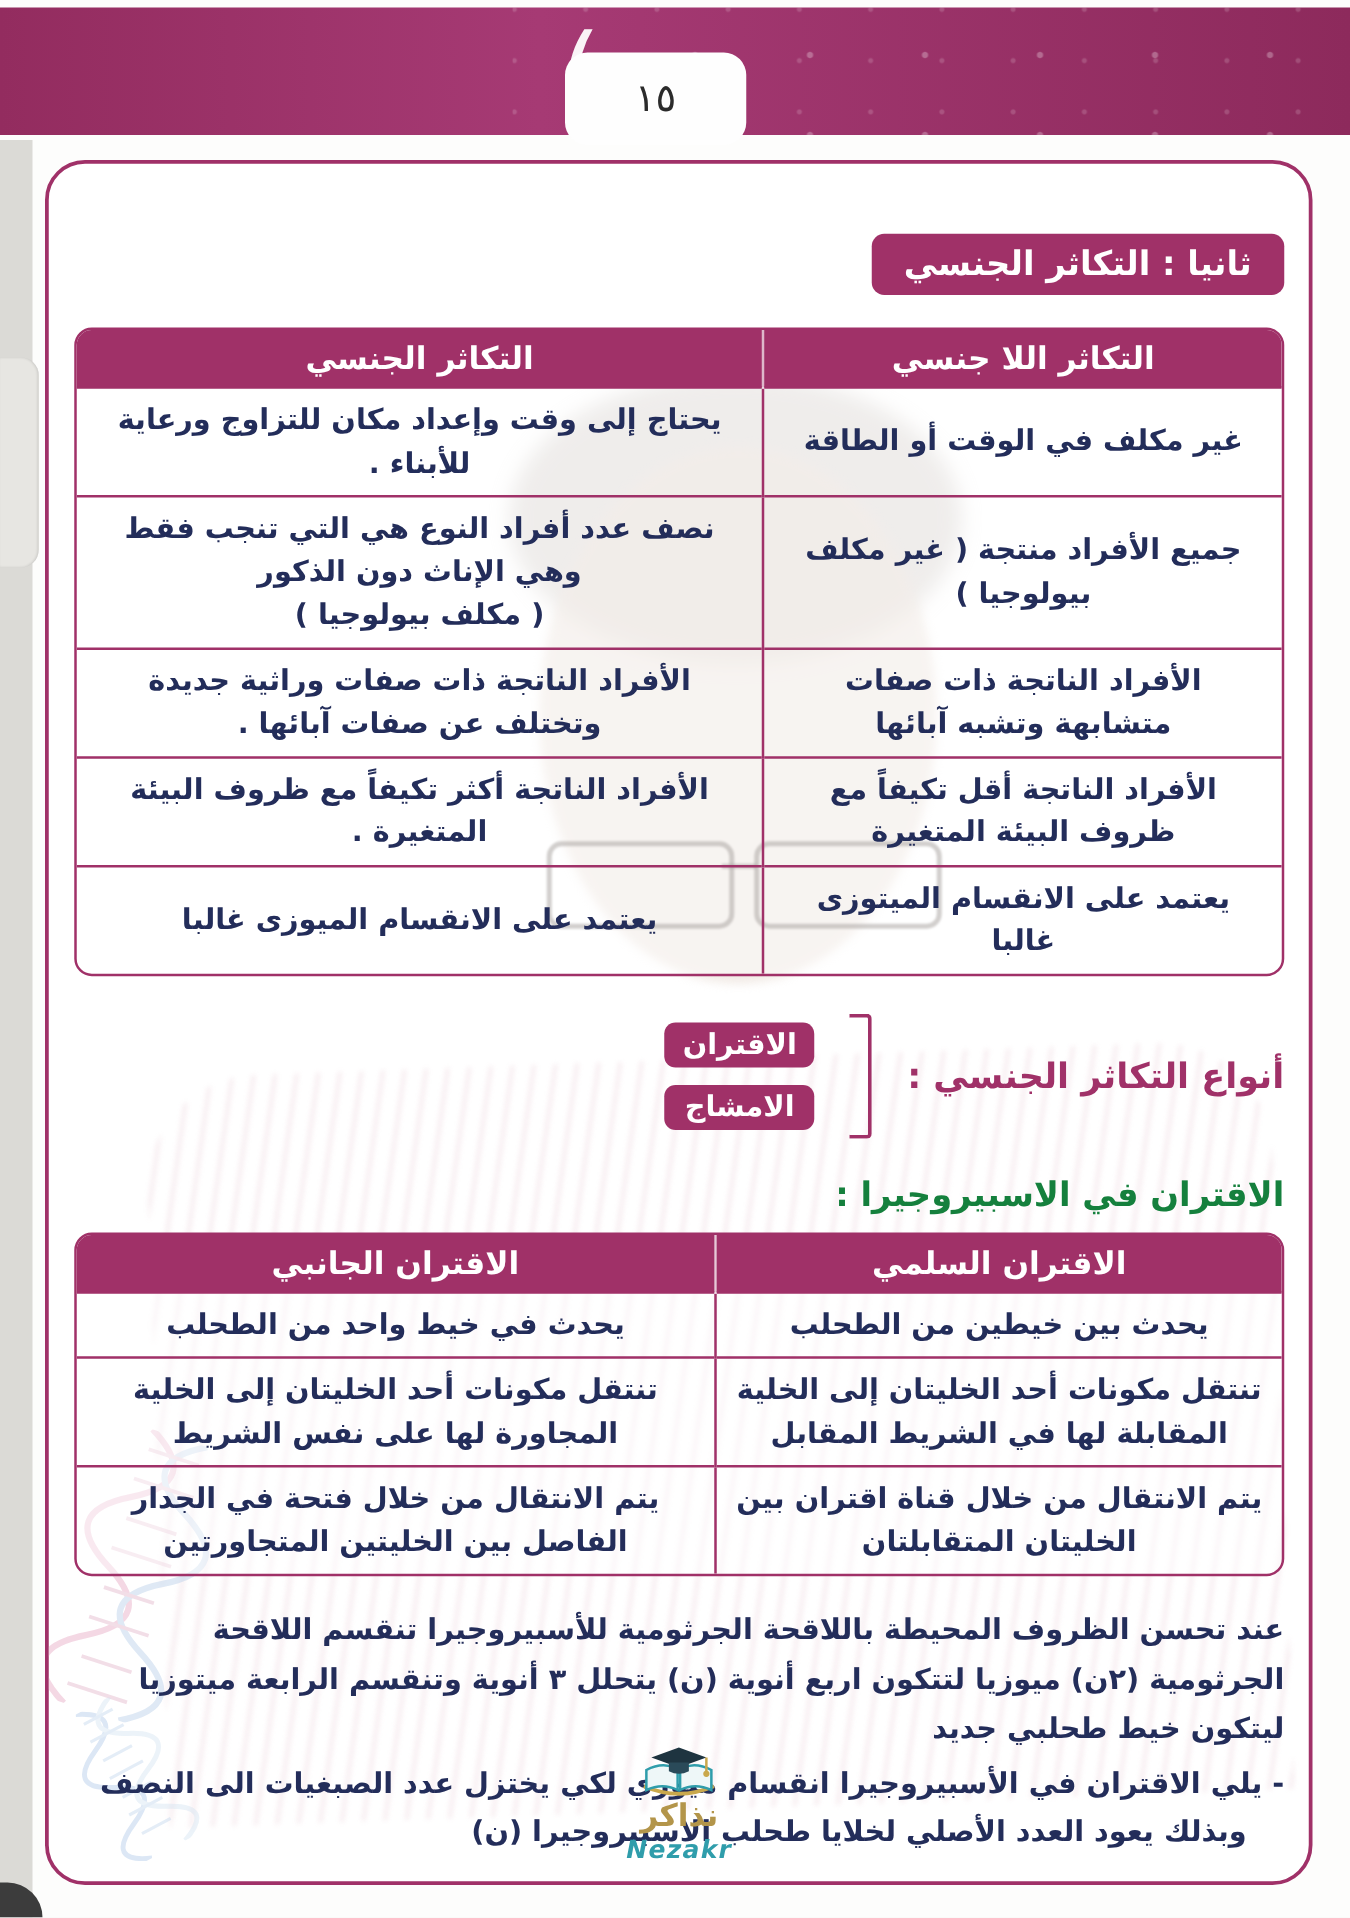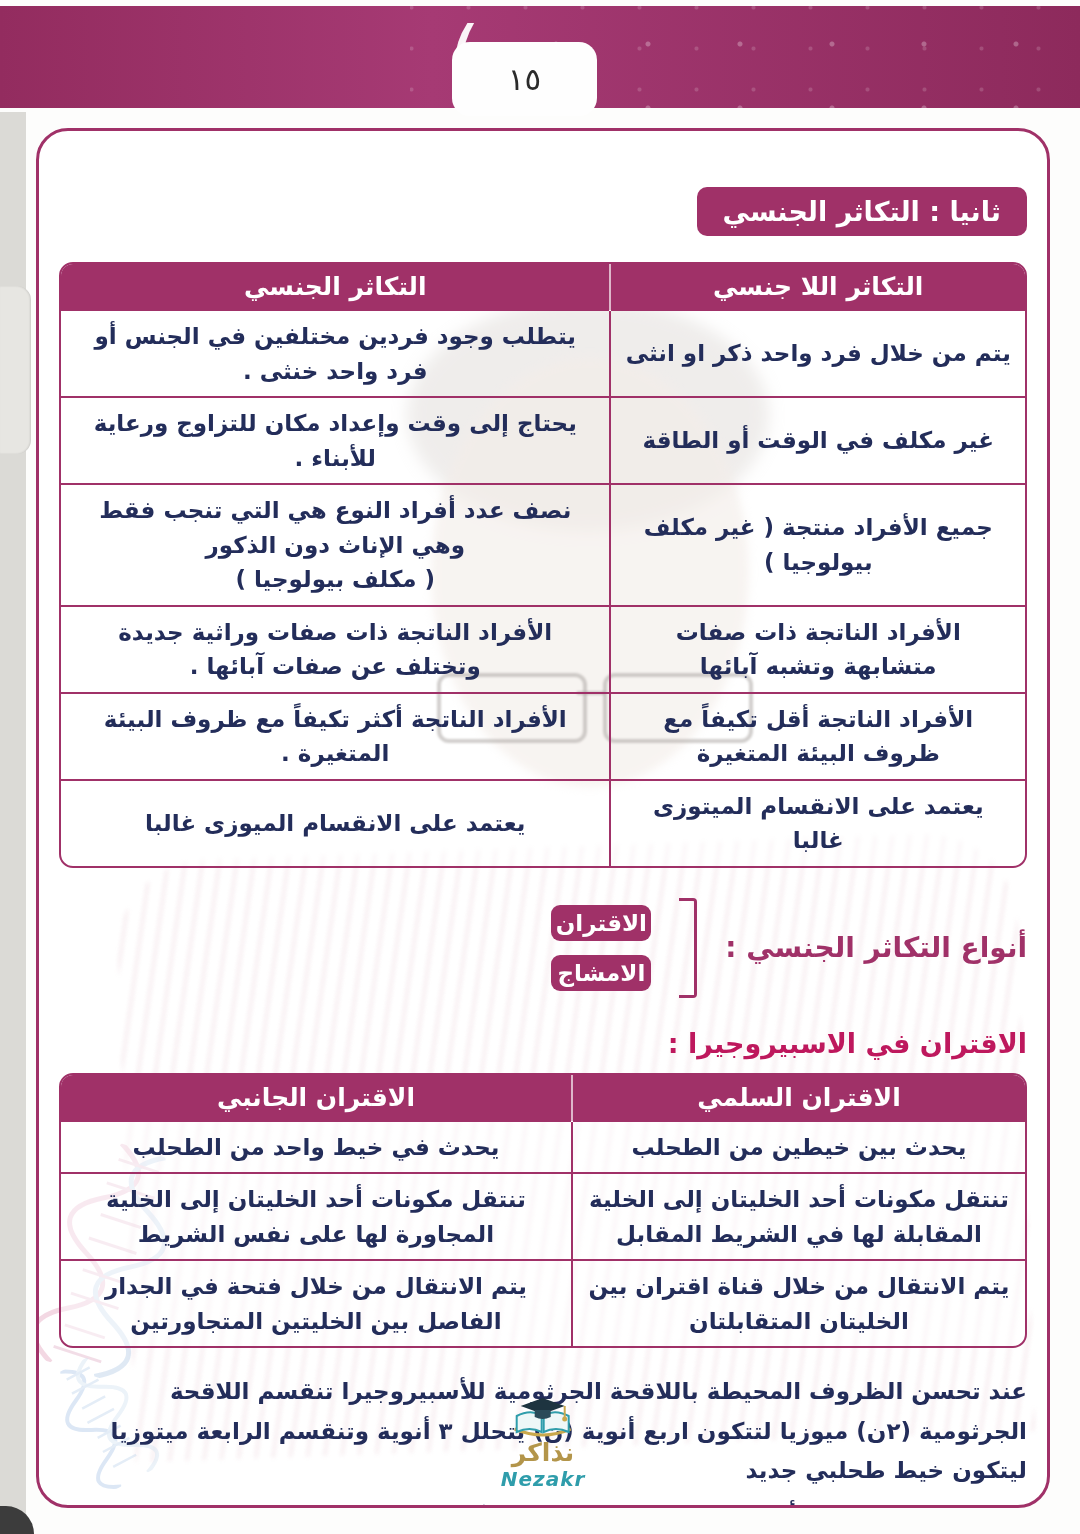--- a/index.html
+++ b/index.html
@@ -96,24 +96,24 @@
   .t1 th:first-child,.t1 td:first-child{width:43%;}
   .t2 th:first-child,.t2 td:first-child{width:47%;margin-left:11px;}
 
   
   .types-row{margin-top:30px;display:flex;align-items:center;gap:28px;}
   .types-label{color:#a03168;font-size:28px;font-weight:bold;}
   .bracket{width:15px;height:94px;border-right:3px solid #a03168;border-top:3px solid #a03168;border-bottom:3px solid #a03168;border-radius:0 4px 4px 0;}
   .badges{display:flex;flex-direction:column;gap:14px;}
   .type-badge{
     background:#a03168;color:#fff;font-size:23px;font-weight:bold;
-    padding:5px 0;border-radius:9px;min-width:100px;text-align:center;
-  }
-
-  .sub-heading{margin-top:30px;color:#be185d;font-size:27px;font-weight:bold;}
+    padding:5px 10px;border-radius:9px;min-width:100px;text-align:center;
+  }
+
+  .sub-heading{margin-top:30px;color:#15803d;font-size:27px;font-weight:bold;}
 
   
   .notes{margin-top:24px;color:#232d5a;font-weight:bold;font-size:23px;line-height:1.72;}
   .note{margin-bottom:4px;}
   .note.hang{padding-right:30px;text-indent:-30px;}
 
   
   .dna1{position:absolute;left:14px;bottom:130px;transform:rotate(18deg);opacity:.45;z-index:1;}
   .dna2{position:absolute;left:30px;bottom:18px;transform:rotate(-28deg);opacity:.4;z-index:1;}
 
@@ -185,24 +185,20 @@
       <div class="tbl-wrap t1">
         <table>
           <thead>
             <tr>
               <th>التكاثر اللا جنسي</th>
               <th>التكاثر الجنسي</th>
             </tr>
           </thead>
           <tbody>
             <tr>
-              <td>يتم من خلال فرد واحد ذكر او انثى</td>
-              <td>يتطلب وجود فردين مختلفين في الجنس أو فرد واحد خنثى .</td>
-            </tr>
-            <tr>
               <td>غير مكلف في الوقت أو الطاقة</td>
               <td>يحتاج إلى وقت وإعداد مكان للتزاوج ورعاية للأبناء .</td>
             </tr>
             <tr>
               <td>جميع الأفراد منتجة ( غير مكلف بيولوجيا )</td>
               <td>نصف عدد أفراد النوع هي التي تنجب فقط وهي الإناث دون الذكور
 ( مكلف بيولوجيا )</td>
             </tr>
             <tr>
               <td>الأفراد الناتجة ذات صفات متشابهة وتشبه آبائها</td>

